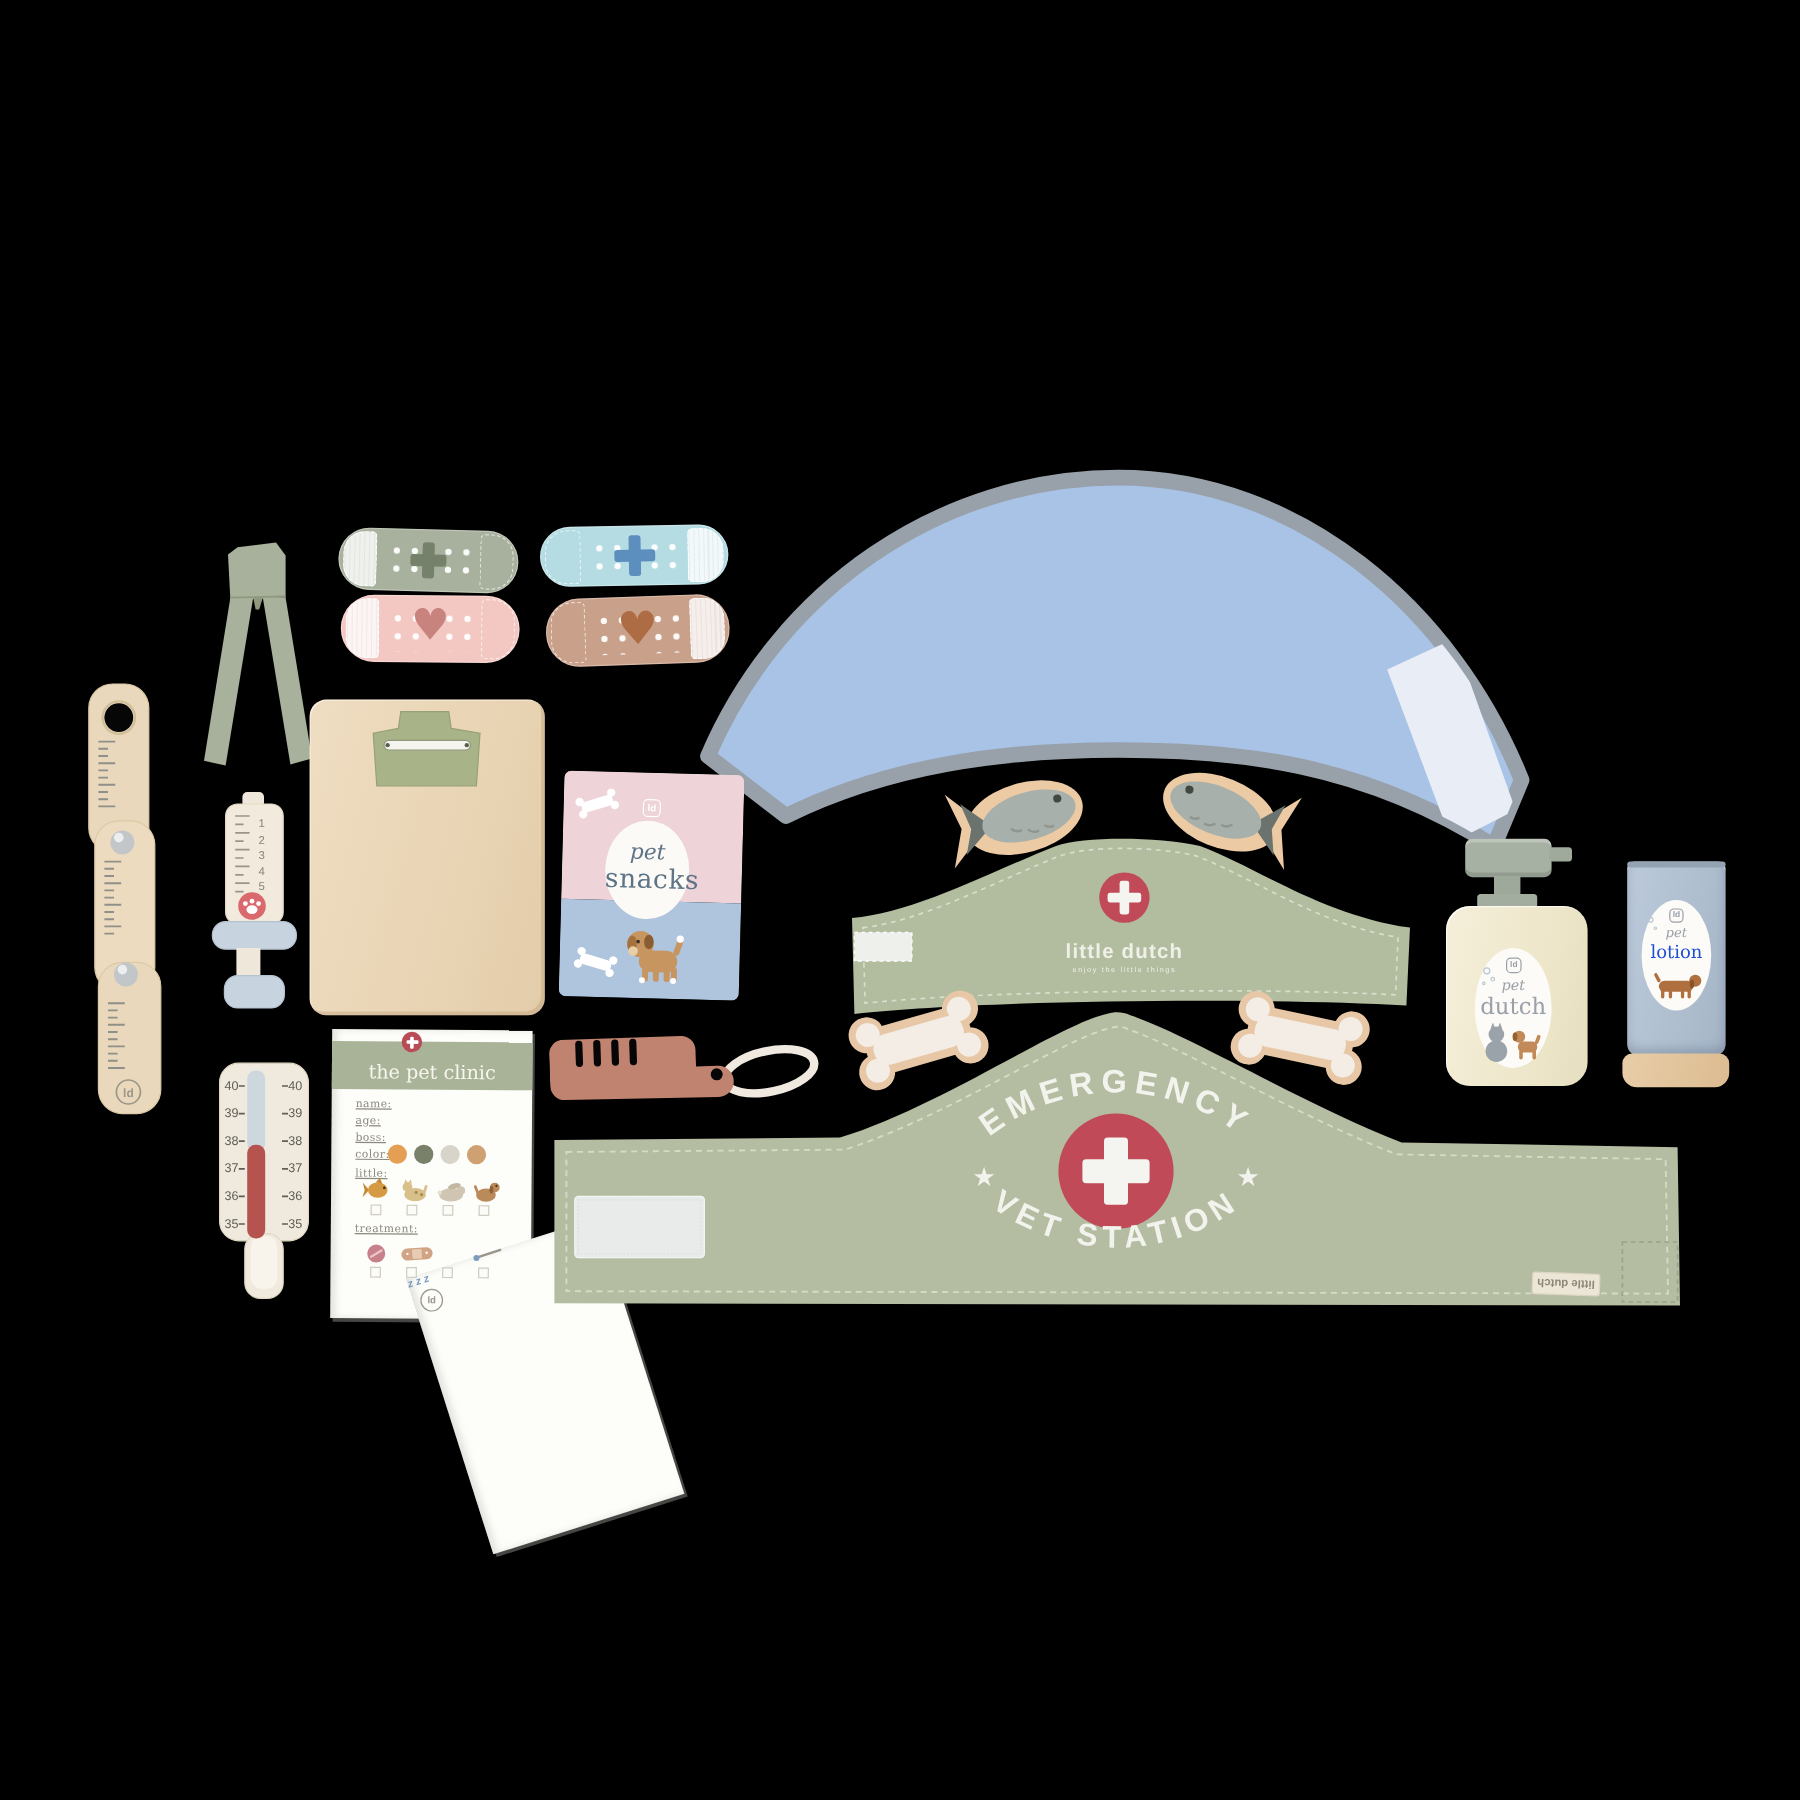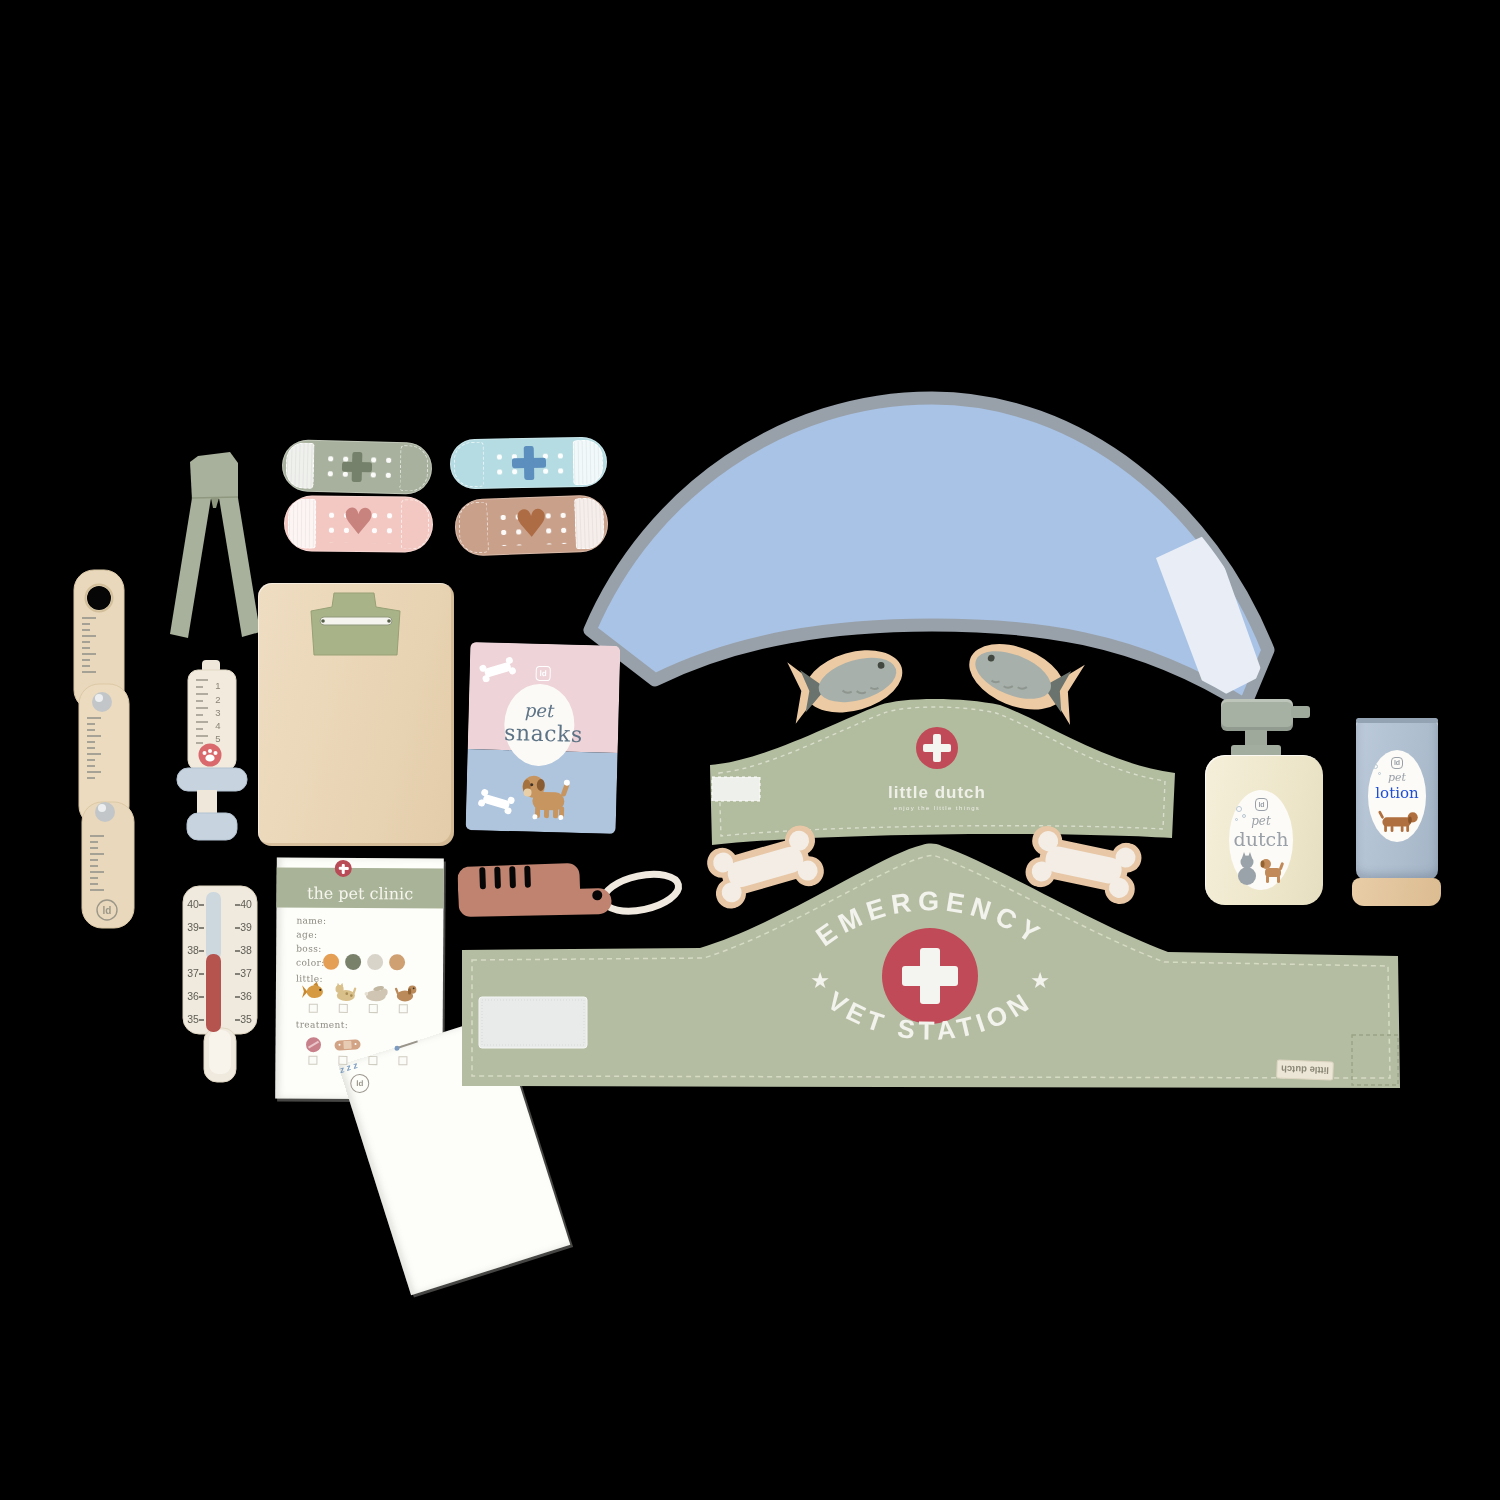--- a/index.html
+++ b/index.html
@@ -72,21 +72,21 @@
   
   .pad{left:276px;top:858px;width:167px;height:241px;background:#fdfdfa;transform:rotate(.4deg);
        box-shadow:inset 4px 0 6px rgba(150,150,140,.25), 2px 3px 0 rgba(200,200,195,.35);}
   .pad .hdr{position:absolute;left:0;top:10px;right:0;height:40px;background:#a9b397;}
   .pad .hdr .title{position:absolute;left:0;right:0;top:16px;text-align:center;
                    font:16px "DejaVu Serif",serif;color:#f6f6ef;}
   .pad .crossdot{position:absolute;left:58px;top:-8px;width:17px;height:17px;border-radius:50%;background:#b94b57;}
   .pad .crossdot i,.pad .crossdot b{position:absolute;background:#fff;display:block;border-radius:1px;}
   .pad .crossdot i{left:3.5px;top:7px;width:10px;height:3px;}
   .pad .crossdot b{left:7px;top:3.5px;width:3px;height:10px;}
-  .pad .fld{position:absolute;left:20px;font:9px "DejaVu Serif",serif;color:#8b897d;letter-spacing:.4px;}
+  .pad .fld{position:absolute;left:20px;font:9px "DejaVu Serif",serif;color:#8b897d;letter-spacing:.4px;text-decoration:underline;}
   .pad .dot{position:absolute;width:16px;height:16px;border-radius:50%;}
   .pad .cb{position:absolute;width:9px;height:9px;border:1px solid #cfccc0;background:#fbfbf8;}
   .pad .ldring{position:absolute;left:75px;top:216px;width:19px;height:19px;border:1.2px solid #9b978c;
                border-radius:50%;color:#9b978c;font-weight:bold;font-size:8px;text-align:center;line-height:17px;}
   .pad .zzz{position:absolute;font:italic bold 9px "Liberation Sans",sans-serif;color:#7b9cc0;
             transform:rotate(-18deg);letter-spacing:0;}
 </style>
 </head>
 <body>
 

